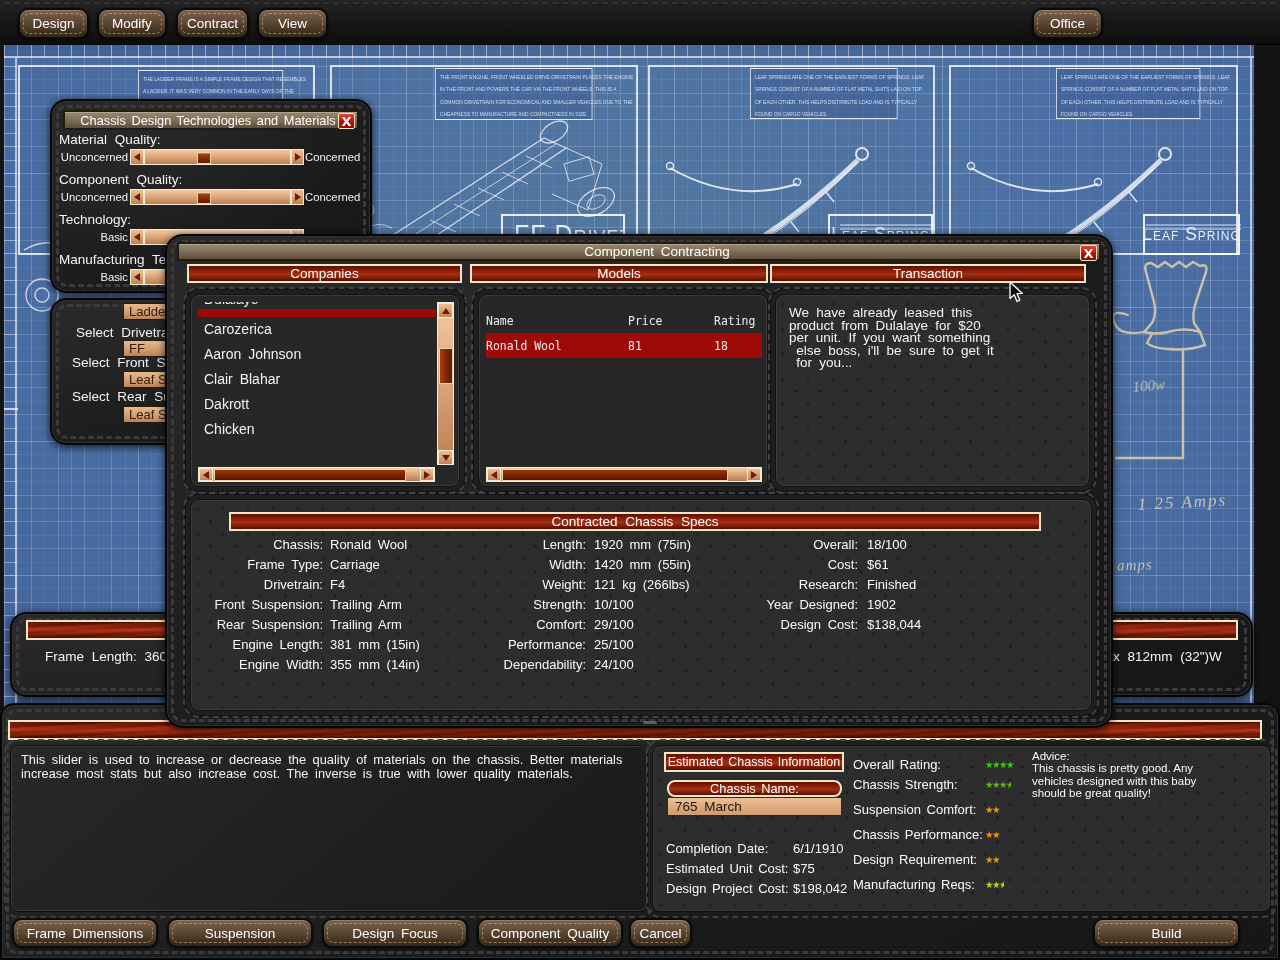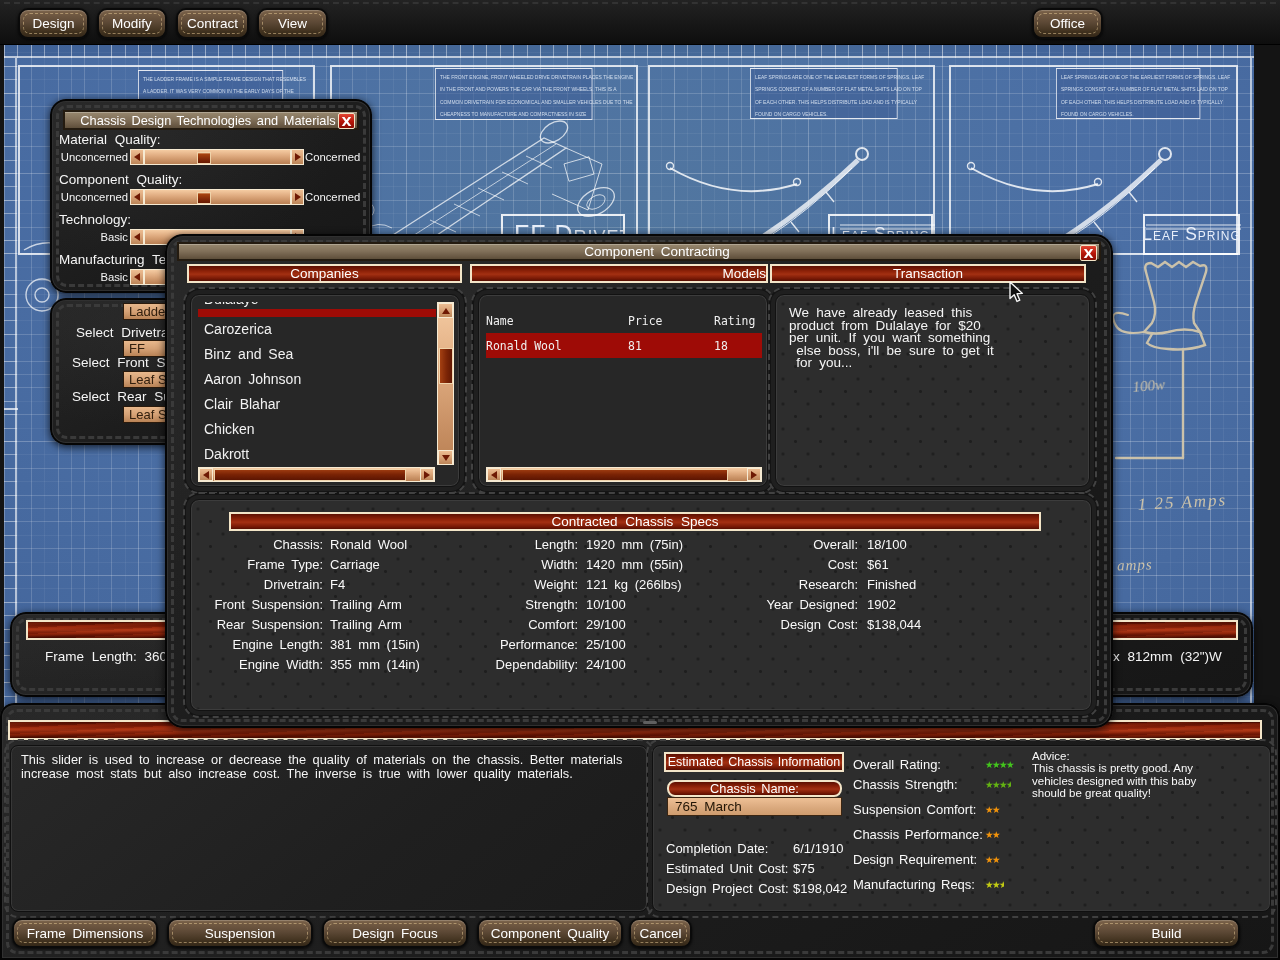--- a/index.html
+++ b/index.html
@@ -415,40 +415,39 @@
 
 <div class="leather" id="modal" style="left:165px;top:234px;width:948px;height:494px;border-radius:18px;">
   <div class="titlebar" style="left:12px;top:8px;width:924px;height:19px;">
     <span style="margin-left:36px;">Component Contracting</span>
     <div class="xbtn" style="right:2px;top:1px;">X</div>
   </div>
 
   <div class="redbox tab" style="left:22px;top:30px;width:275px;height:19px;">
       <span>Companies</span>
     </div>
-  <div class="redbox tab" style="left:305px;top:30px;width:298px;height:19px;justify-content:flex-end;">
+  <div class="redbox tab" style="left:305px;top:30px;width:298px;height:19px;">
       <span>Models</span>
     </div>
   <div class="redbox tab" style="left:605px;top:30px;width:316px;height:19px;">
       <span>Transaction</span>
     </div>
 
   <div class="inset stitchout" style="left:25px;top:60px;width:270px;height:193px;background-image:none;background-color:#272727;">
     <div class="abs" style="left:7px;top:7px;width:238px;height:163px;overflow:hidden;">
       <div style="position:relative;height:15px;overflow:hidden;">
         <div class="abs" style="left:0;top:7px;width:100%;height:8px;background:#9e0b06;"></div>
         <span class="abs" style="left:6px;top:-11px;font-size:14px;word-spacing:3px;color:#f2f2f2;">Dulalaye</span>
       </div>
       <div id="companies-items">
           <div class="listrow">Carozerica</div>
-          <div class="listrow">Binz and Sea</div>
           <div class="listrow">Aaron Johnson</div>
           <div class="listrow">Clair Blahar</div>
+          <div class="listrow">Dakrott</div>
           <div class="listrow">Chicken</div>
-          <div class="listrow">Dakrott</div>
         </div>
     </div>
     <div class="abs tan" style="left:246px;top:7px;width:17px;height:163px;">
       <div class="arrbtn" style="left:0;top:0;width:15px;height:15px;">
           <div class="tri-u"></div>
         </div>
       <div class="vthumb" style="left:0.5px;top:45px;width:14px;height:36px;"></div>
       <div class="arrbtn" style="left:0;top:147px;width:15px;height:15px;">
           <div class="tri-d"></div>
         </div>
@@ -521,21 +520,21 @@
         </div>
         <div class="spec-row">
           <span class="spec-label" style="left: 0px; width: 132px; right: auto;">Engine Length:</span>
           <span class="spec-value" style="left: 139px;">381 mm (15in)</span>
         </div>
         <div class="spec-row">
           <span class="spec-label" style="left: 0px; width: 132px; right: auto;">Engine Width:</span>
           <span class="spec-value" style="left: 139px;">355 mm (14in)</span>
         </div>
       </div>
-    <div class="abs" id="specs-col2" style="left:0;top:37px;width:902px;">
+    <div class="abs" id="specs-col2" style="left:0;top:37px;width:902px;padding-left:8px;">
         <div class="spec-row">
           <span class="spec-label" style="left: 215px; width: 172px; right: auto;">Length:</span>
           <span class="spec-value" style="left: 395px;">1920 mm (75in)</span>
         </div>
         <div class="spec-row">
           <span class="spec-label" style="left: 215px; width: 172px; right: auto;">Width:</span>
           <span class="spec-value" style="left: 395px;">1420 mm (55in)</span>
         </div>
         <div class="spec-row">
           <span class="spec-label" style="left: 215px; width: 172px; right: auto;">Weight:</span>

